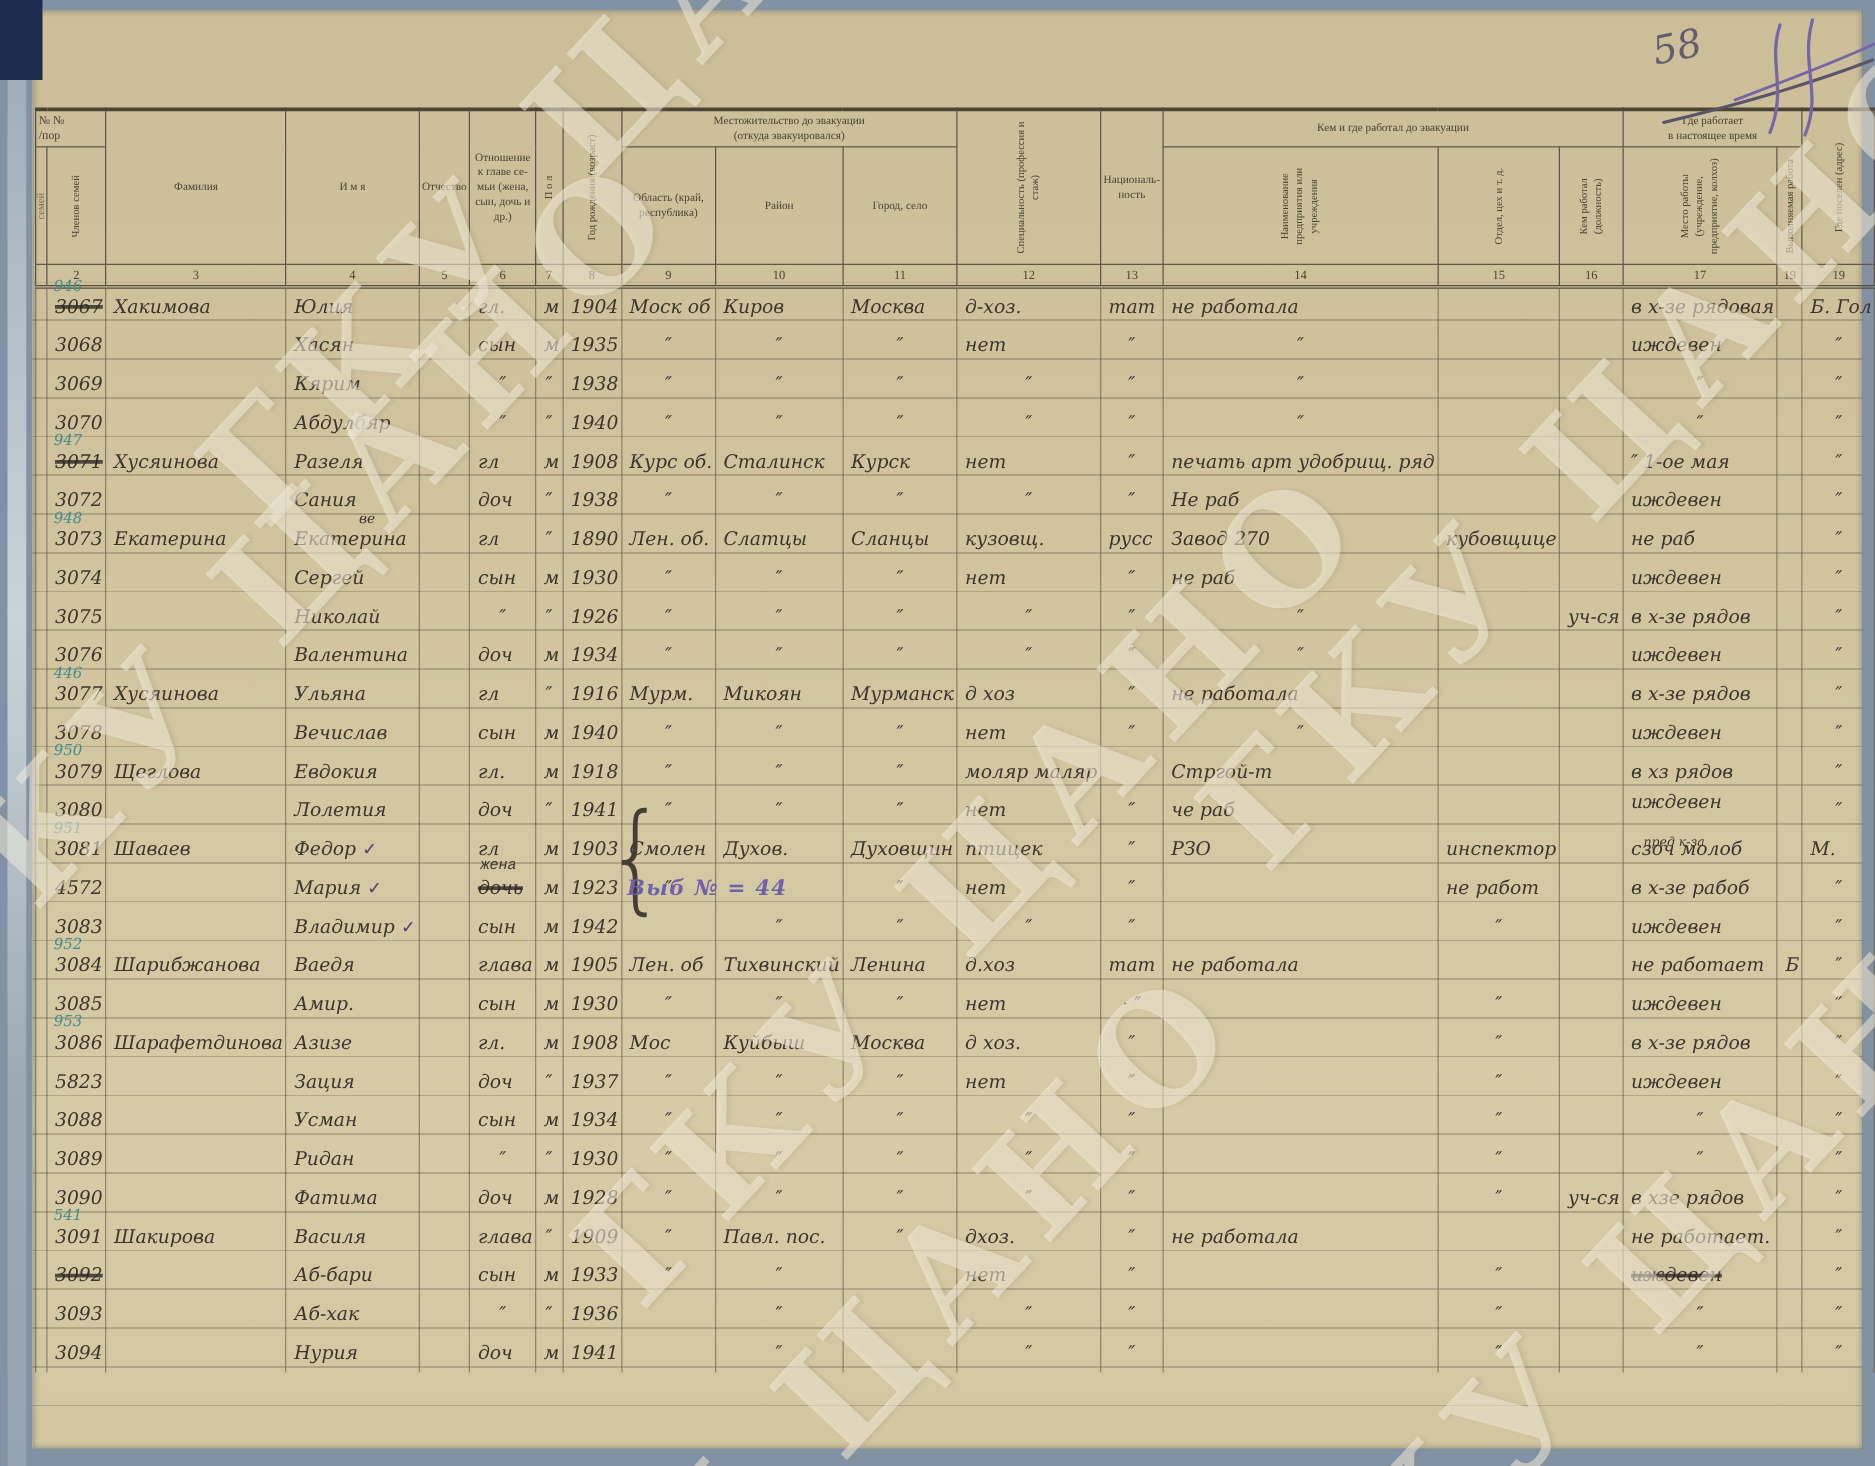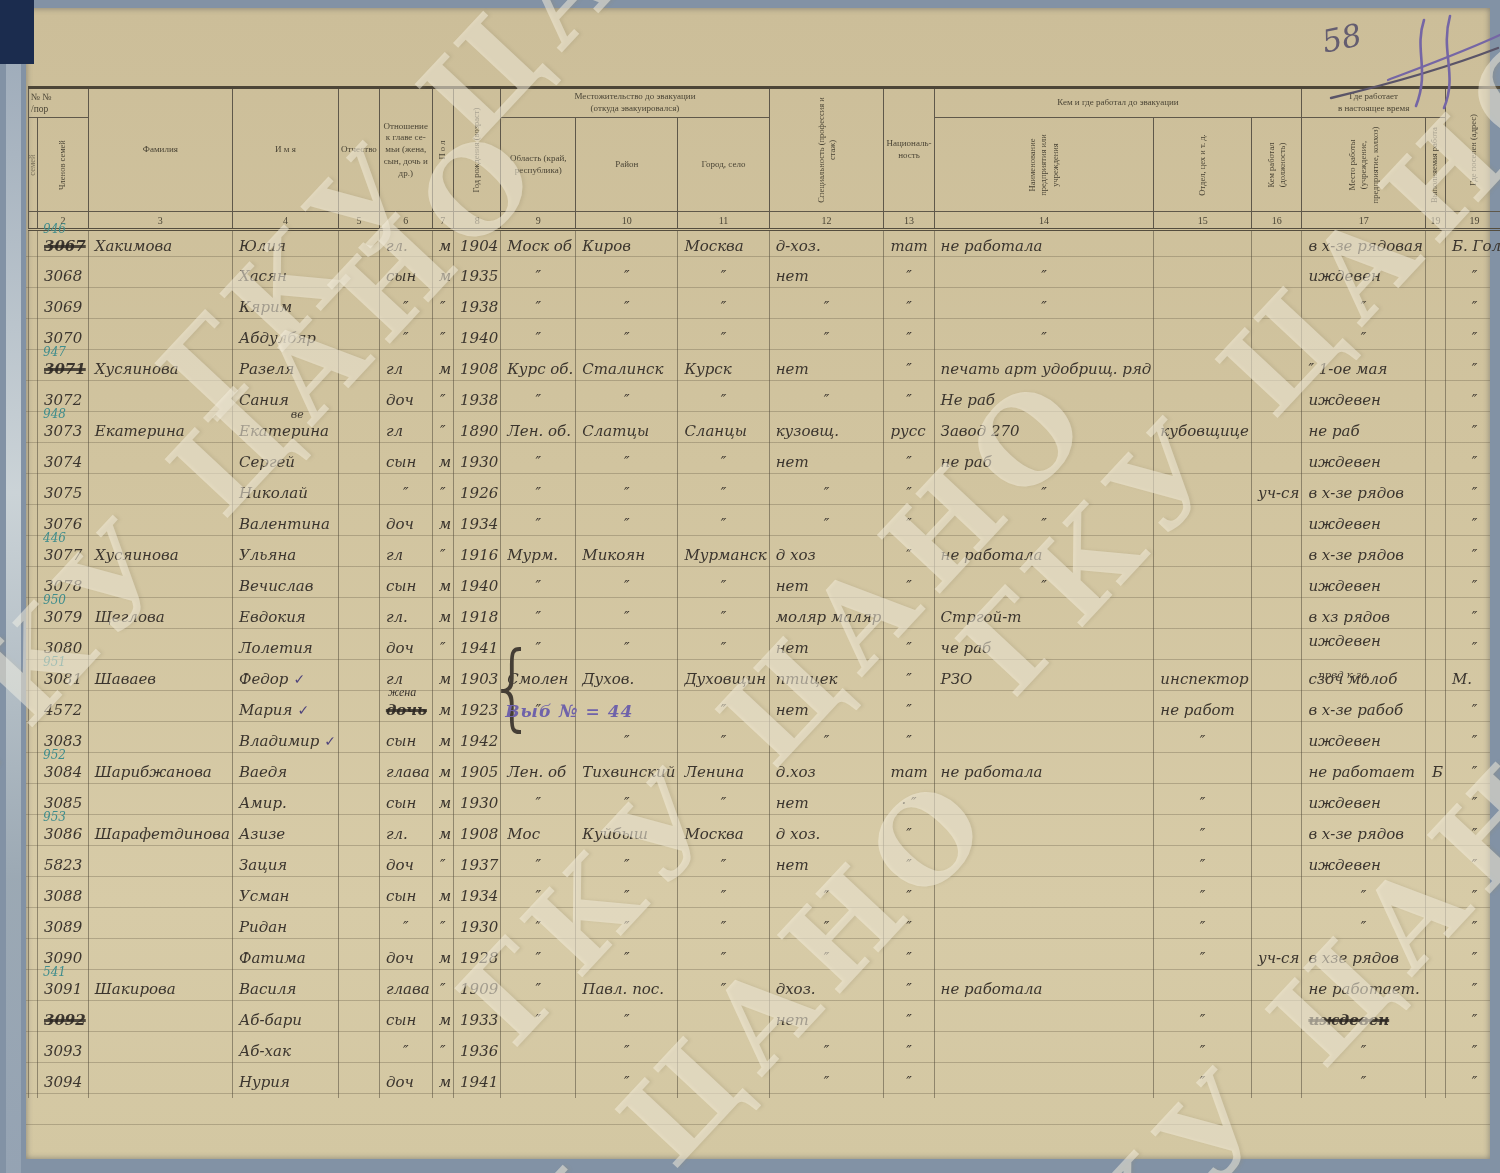--- a/index.html
+++ b/index.html
@@ -33,26 +33,26 @@
   th .vert.short{width:84px;}
   th .vert.tall{width:112px;}
   th.cut{color:rgba(74,68,53,.65);}
   .corner div{text-align:left;font-size:9.5px;}
   
   tbody tr{height:31px;}
   tbody td{border-left:1px solid rgba(86,78,62,.55);border-right:1px solid rgba(86,78,62,.55);
     padding:0 2px 0 6px;position:relative;vertical-align:middle;white-space:nowrap;overflow:visible;}
   tbody td.ctr{text-align:center;padding-left:2px;}
   .hw{font-family:"DejaVu Serif",serif;font-style:italic;font-size:15px;color:#3b352e;position:relative;z-index:2;}
-  .strike{text-decoration:line-through;text-decoration-thickness:2.5px;text-decoration-color:rgba(45,40,35,.8);font-weight:bold;}
+  .strike{text-decoration:line-through;text-decoration-thickness:2.5px;text-decoration-color:rgba(45,40,35,.8);}
   .fam{position:absolute;left:5px;top:-9px;font-family:"DejaVu Serif",serif;font-style:italic;
     font-size:12px;color:#3f8d8d;z-index:3;text-align:center;}
   .check{color:#4f447c;font-size:14px;margin-left:5px;font-style:normal;}
   .nnote{position:absolute;left:55%;top:-8px;font-family:"DejaVu Serif",serif;font-style:italic;font-size:11px;color:#3b352e;}
-  .relnote{position:absolute;left:8px;top:-10px;font-family:Liberation Serif, serif;font-style:italic;font-size:12px;color:#3b352e;z-index:3;}
+  .relnote{position:absolute;left:8px;top:-10px;font-family:Liberation Mono, monospace;font-style:italic;font-size:12px;color:#3b352e;z-index:3;}
   .brace{position:absolute;left:-13px;top:-16px;font-family:"DejaVu Sans",sans-serif;font-weight:200;
     font-size:76px;line-height:1;color:#453e35;transform:scaleY(1.25);z-index:4;}
   .blue{position:absolute;left:4px;top:6px;font-family:"DejaVu Serif",serif;font-style:italic;font-weight:bold;
     font-size:17px;color:#6f62aa;letter-spacing:1px;white-space:nowrap;z-index:5;}
   td.two .hw:first-child{top:-7px;}
   .line2{position:absolute;left:16px;top:15px;font-size:10px;white-space:nowrap;margin-top:21px;}
   
   .pagenum{position:absolute;left:1296px;top:12px;font-family:"DejaVu Serif",serif;font-style:italic;
     font-size:31px;color:#645d70;transform:rotate(-12deg);z-index:7;}
   .squiggle{position:absolute;left:1300px;top:0;z-index:7;}

